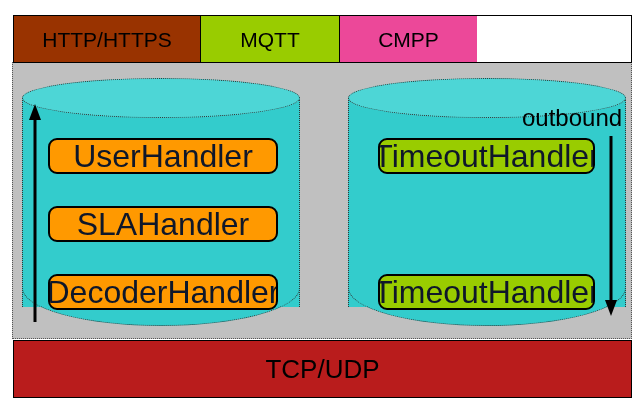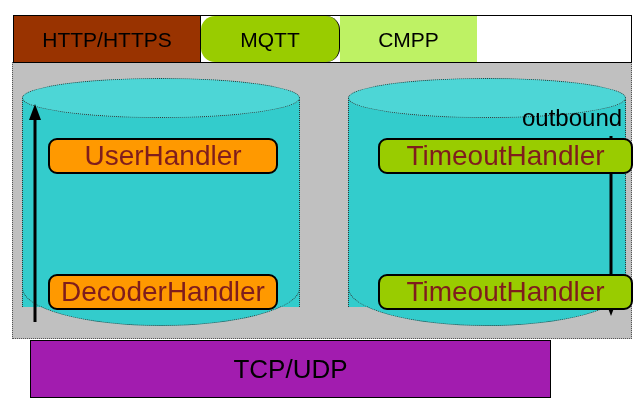--- a/index.html
+++ b/index.html
@@ -56,22 +56,22 @@
     line-height: 1;
     letter-spacing: 0px;
     box-sizing: border-box;
     border-right: 1px solid #000000;
     white-space: nowrap;
     overflow: hidden;
     text-align: right;
   }
   .protocol-cell:last-child { border-right: none; }
   .pc-http    { flex: 0 0 187px; background: #993300; }
-  .pc-mqtt    { flex: 0 0 139px; background: #99cc00; border-radius: 14px; }
-  .pc-cmpp    { flex: 0 0 137px; background: #bef264; }
+  .pc-mqtt    { flex: 0 0 139px; background: #99cc00; }
+  .pc-cmpp    { flex: 0 0 137px; background: #ec4899; }
   .pc-private { flex: 1 1 auto;  background: #ff9900; }
 
   
   .cylinder {
     position: absolute;
     top: 78px;
     height: 248px;
   }
   .cyl-left  { left: 22px;  width: 278px; }
   .cyl-right { left: 348px; width: 278px; }
@@ -132,41 +132,41 @@
 
   
   .handler {
     position: absolute;
     height: 36px;
     border: 2px solid #000000;
     border-radius: 9px;
     display: flex;
     align-items: center;
     justify-content: center;
-    font-size: 28px;
-    line-height: 1;
-    color: #7f1d1d;
+    font-size: 32px;
+    line-height: 1;
+    color: #0f172a;
     box-sizing: border-box;
     white-space: nowrap;
     overflow: hidden;
   }
   .handler-in  { left: 48px;  width: 230px; background: #ff9900; }
-  .handler-out { left: 378px; width: 255px; background: #99cc00; }
+  .handler-out { left: 378px; width: 217px; background: #99cc00; }
   .hrow-0 { top: 138px; }
   .hrow-1 { top: 206px; }
   .hrow-2 { top: 274px; text-align: right; }
 
   
   .transport-bar {
     position: absolute;
-    left: 30px;
+    left: 13px;
     top: 340px;
-    width: 521px;
+    width: 619px;
     height: 58px;
-    background: #a21caf;
+    background: #b91c1c;
     border: 1px solid #000000;
     box-sizing: border-box;
     display: flex;
     align-items: center;
     justify-content: center;
     font-size: 26px;
     color: #000000;
     line-height: 1;
   }
 </style>
@@ -202,20 +202,21 @@
     <line x1="7" y1="218" x2="7" y2="14" stroke="#000000" stroke-width="3"></line>
     <polygon points="7,0 1,16 13,16" fill="#000000"></polygon>
   </svg>
 
   <svg class="arrow arrow-down" viewBox="0 0 14 180" preserveAspectRatio="none">
     <line x1="7" y1="0" x2="7" y2="166" stroke="#000000" stroke-width="3"></line>
     <polygon points="7,180 1,164 13,164" fill="#000000"></polygon>
   </svg>
 
   <div class="handler handler-in hrow-0">UserHandler</div>
+  <div class="handler handler-in hrow-1">SLAHandler</div>
   <div class="handler handler-in hrow-2">DecoderHandler</div>
 
   <div class="handler handler-out hrow-0">TimeoutHandler</div>
   <div class="handler handler-out hrow-2">TimeoutHandler</div>
 
   <div class="transport-bar">TCP/UDP</div>
 
 </div>
 
 </body></html>

